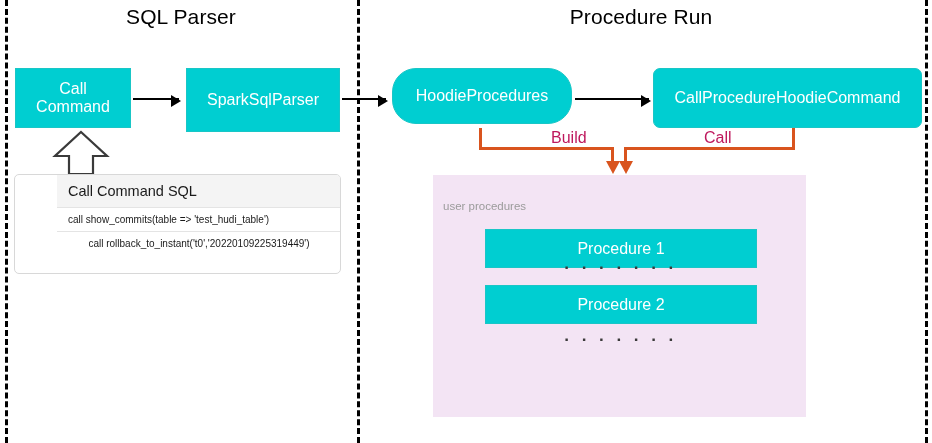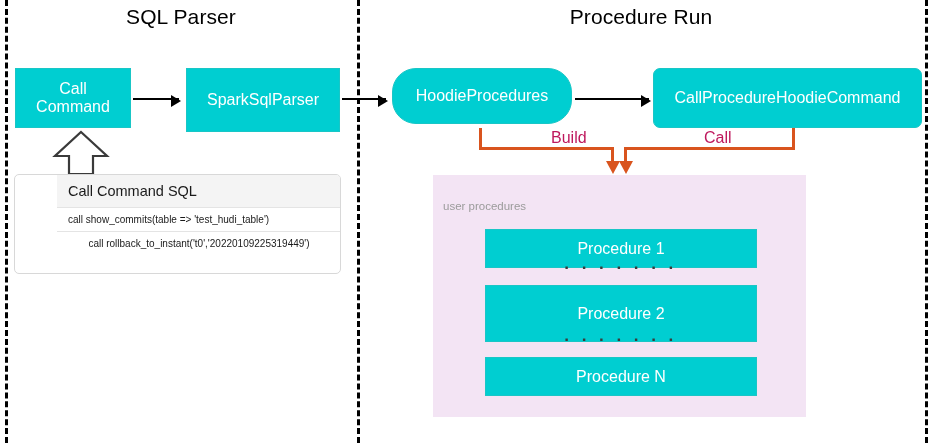--- a/index.html
+++ b/index.html
@@ -193,23 +193,20 @@
   <div class="purple-panel" style="left:433px; top:175px; width:373px; height:242px;"></div>
 
   <div class="panel-label" style="left:443px; top:200px;">user procedures</div>
 
   <div class="tealbox" style="left:485px; top:213px; width:272px; height:39px;margin-top:16px;">
     <span>Procedure 1</span>
   </div>
 
   <div class="dots" style="left:485px; top:258px; width:272px;">· · · · · · ·</div>
 
-  <div class="tealbox" style="left:485px; top:285px; width:272px; height:57px;">
+  <div class="tealbox" style="left:485px; top:285px; width:272px; height:39px;">
     <span>Procedure 2</span>
   </div>
 
   <div class="dots" style="left:485px; top:330px; width:272px;">· · · · · · ·</div>
 
-  <div class="tealbox" style="left:485px; top:357px; width:272px; height:39px;">
-    <span>Procedure N</span>
-  </div>
 
 </div>
 
 </body></html>

